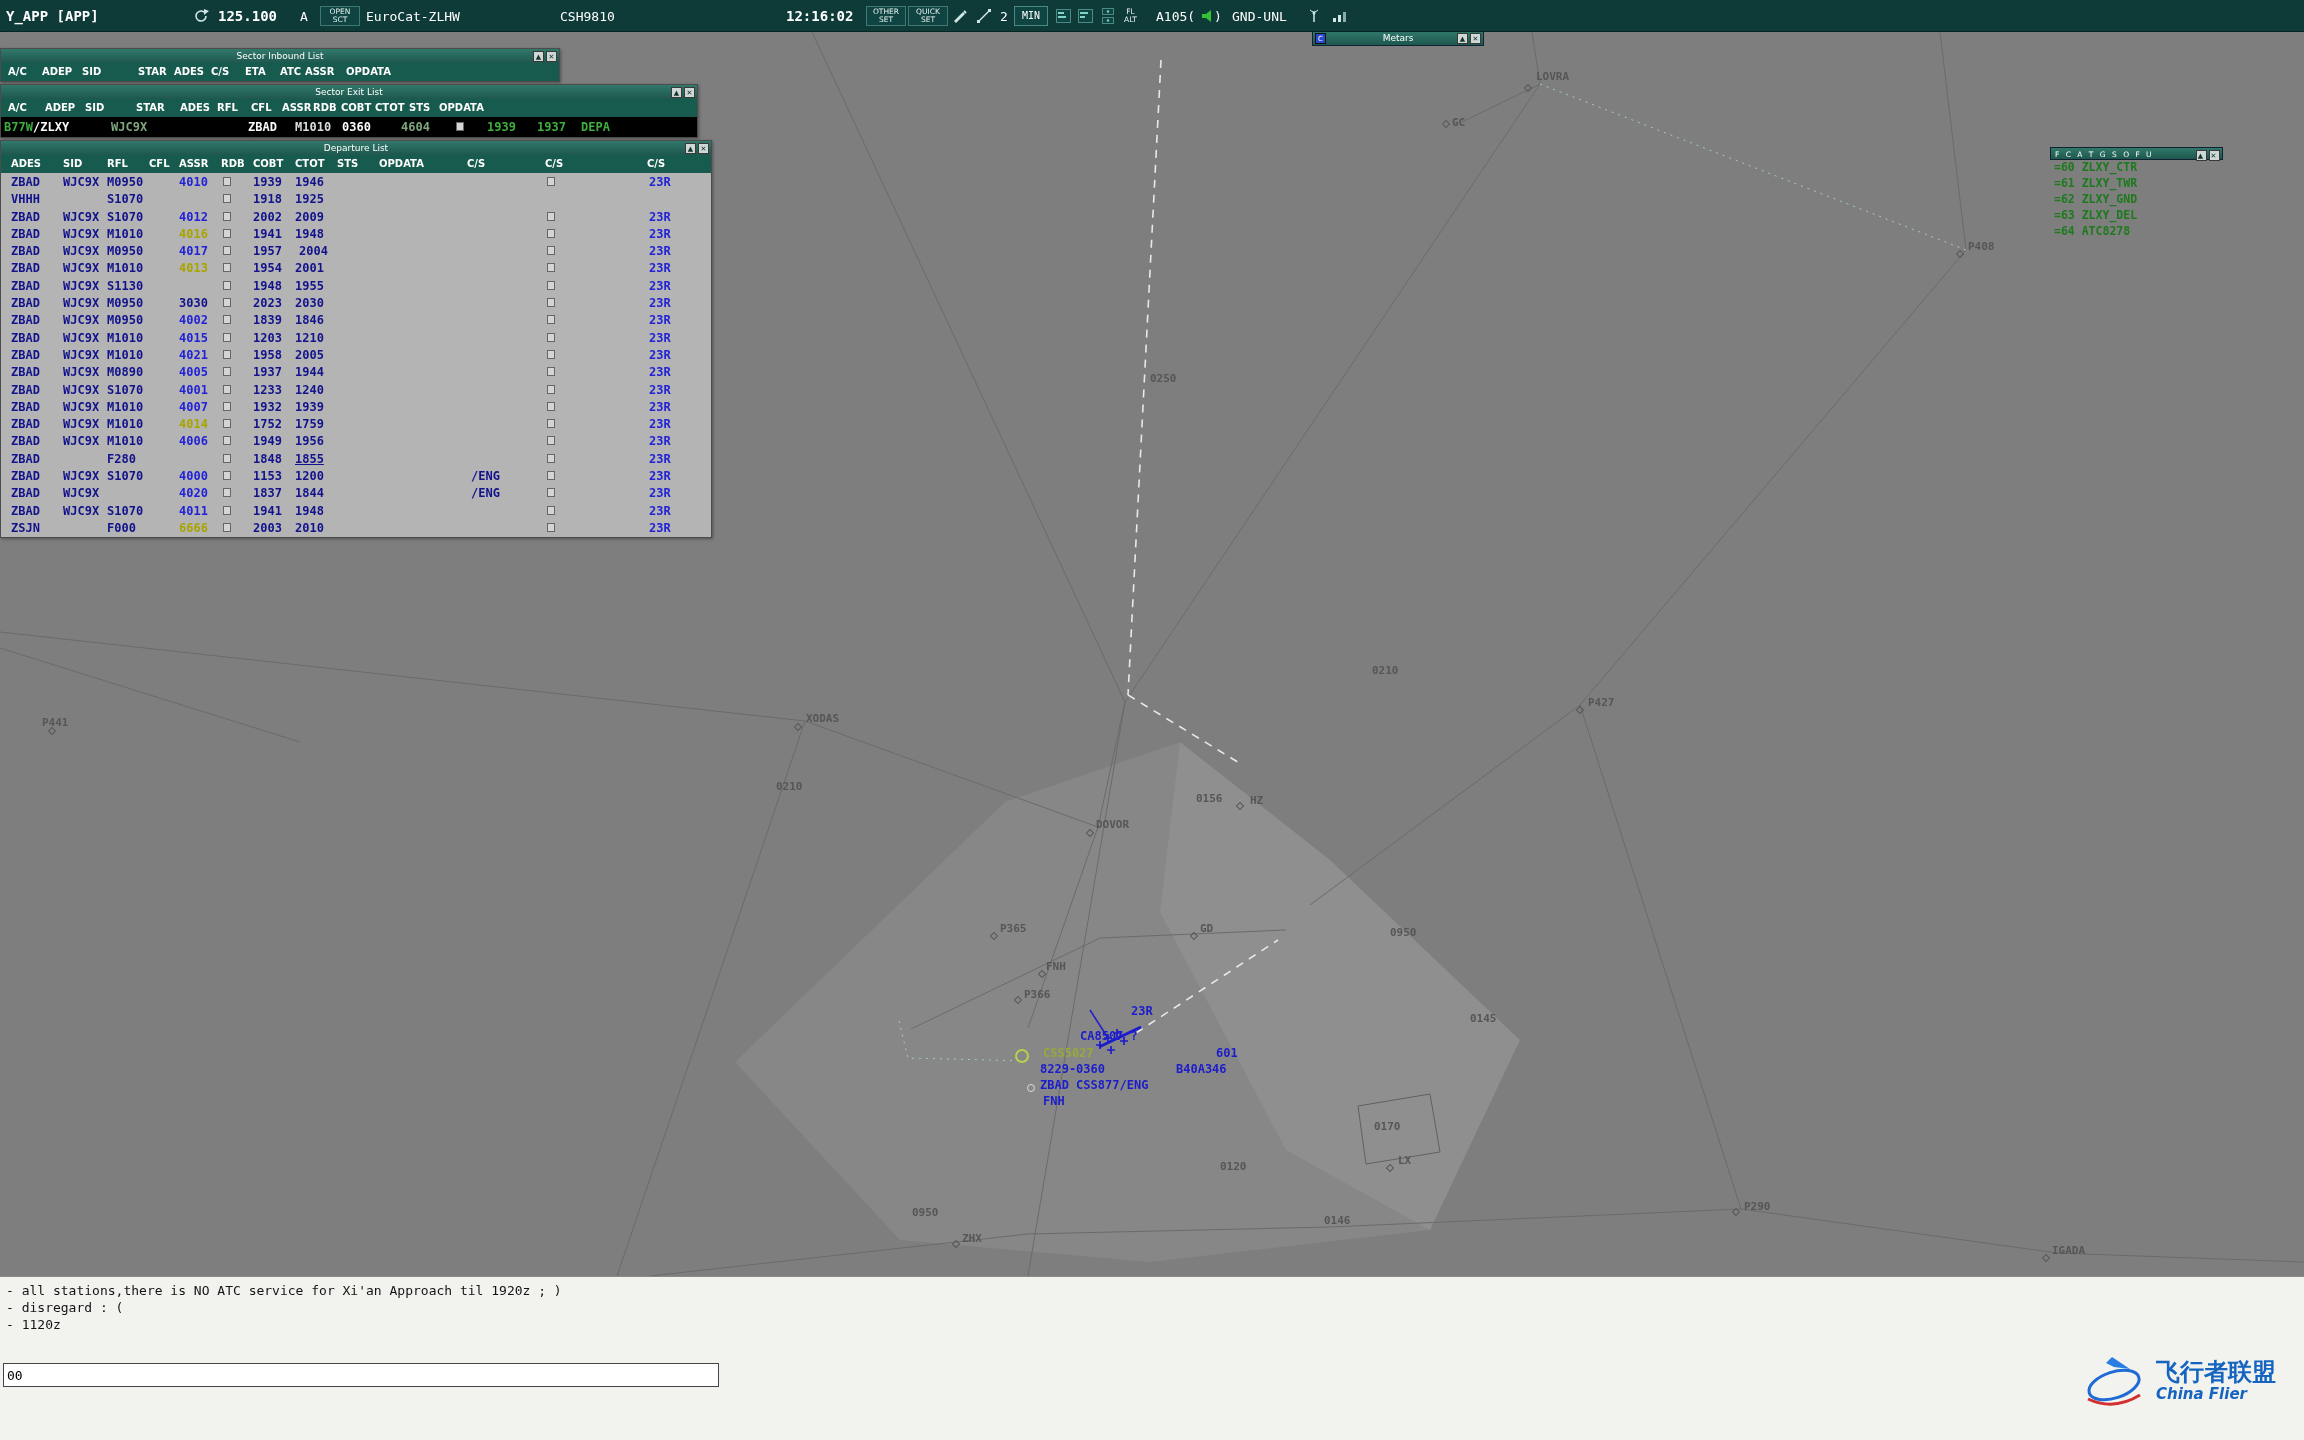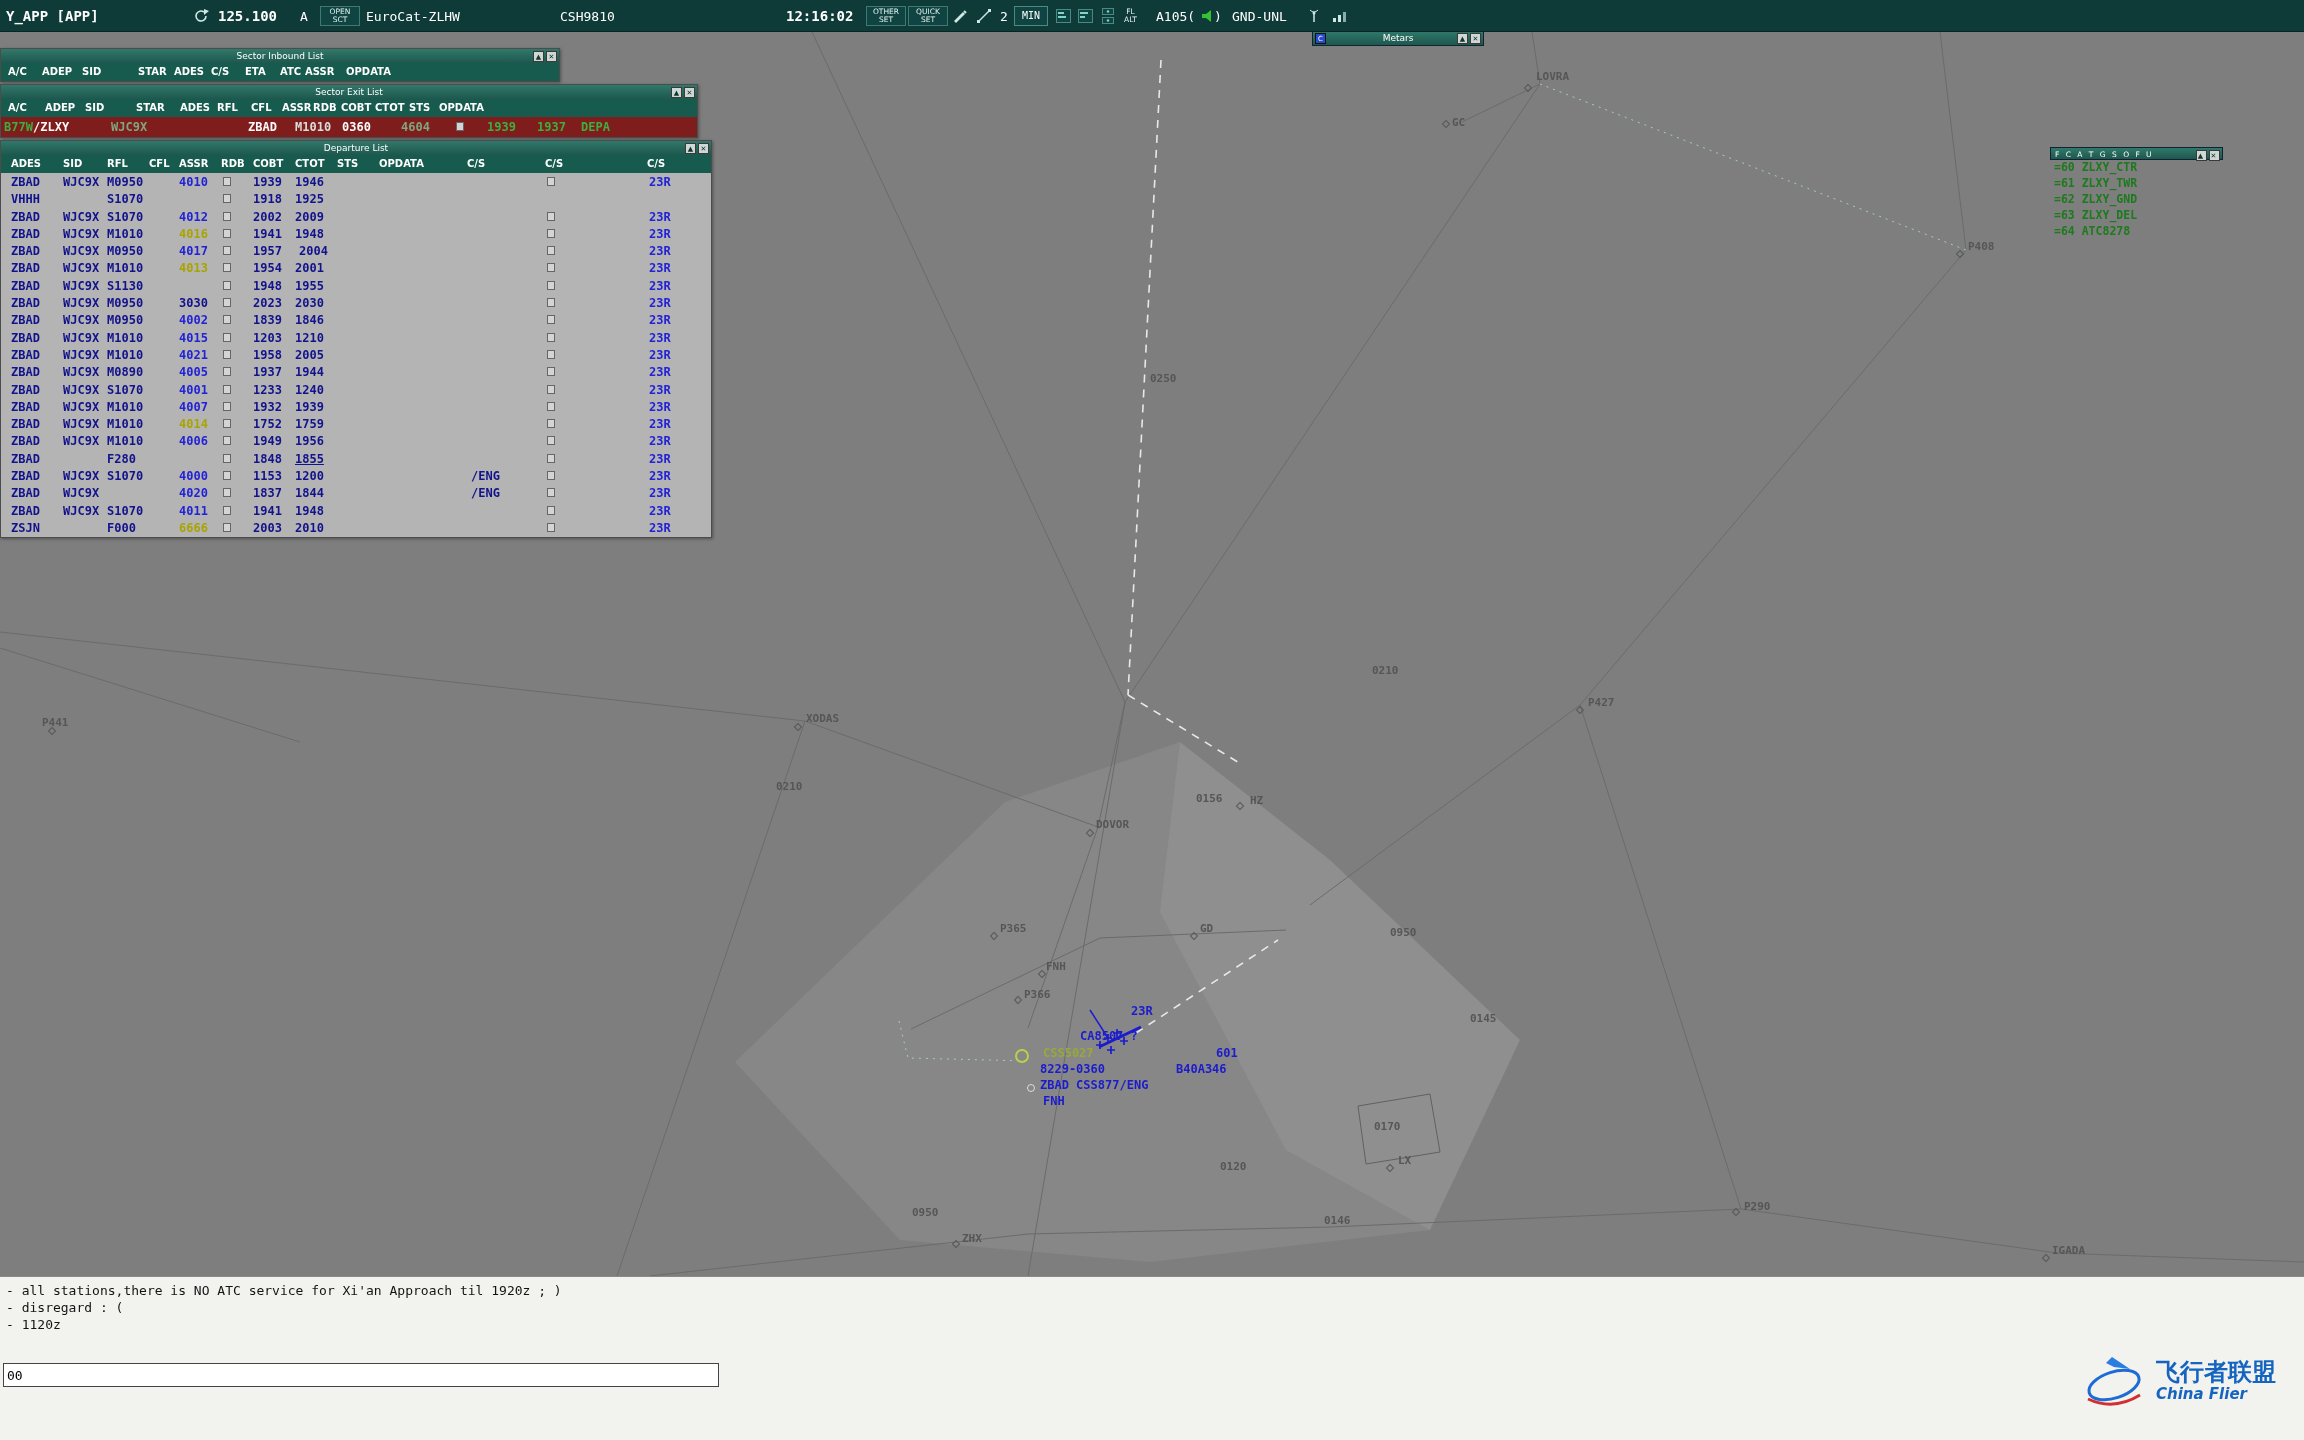--- a/index.html
+++ b/index.html
@@ -48,21 +48,21 @@
   .win-title{position:relative;height:14px;background:linear-gradient(#31796b,#1e574d);color:#fff;
              font-size:9px;line-height:14px;text-align:center;font-family:"DejaVu Sans",sans-serif}
   .win-btns{position:absolute;right:2px;top:1.5px;display:flex;gap:2px}
   .win-btn{display:inline-block;width:11px;height:11px;background:#cfd8d5;color:#12332d;font-size:7px;
            line-height:11px;text-align:center;border:1px solid #3a3a3a;font-family:"DejaVu Sans",sans-serif}
   .win-hdr{position:relative;height:18px;background:#175a4e;color:#fff}
   .hdr-col{position:absolute;top:3px;font-size:10px;font-weight:bold;font-family:"DejaVu Sans",sans-serif}
   #inbound-win{left:0;top:48px;width:560px;height:34px}
   #exit-win{left:0;top:84px;width:698px;height:54px}
   #dep-win{left:0;top:140px;width:712px;height:398px}
-  .exit-row{position:relative;height:20px;background:#7f1d1d}
+  .exit-row{position:relative;height:20px;background:#000000}
   .tok{position:absolute;top:3px;font-size:12px;font-weight:bold;white-space:pre}
   .t-grn{color:#3fae3f}.t-wht{color:#fbfbfb}.t-gry{color:#d8ddda}.t-dim{color:#7fa67f}
   .dep-rows{position:relative}
   .dep-row{position:relative;height:17.3px}
   .cell{position:absolute;top:2px;font-size:12px;font-weight:bold;white-space:pre}
   .c-navy{color:#12128c}.c-blue{color:#2222d6}.c-yel{color:#a8a400}
   .mini-box{position:absolute;width:8px;height:9px;background:#d4d4d4;border:1px solid #666}
 
   
   #metars-win{position:absolute;left:1312px;top:30px;width:172px;height:16px;z-index:6;

